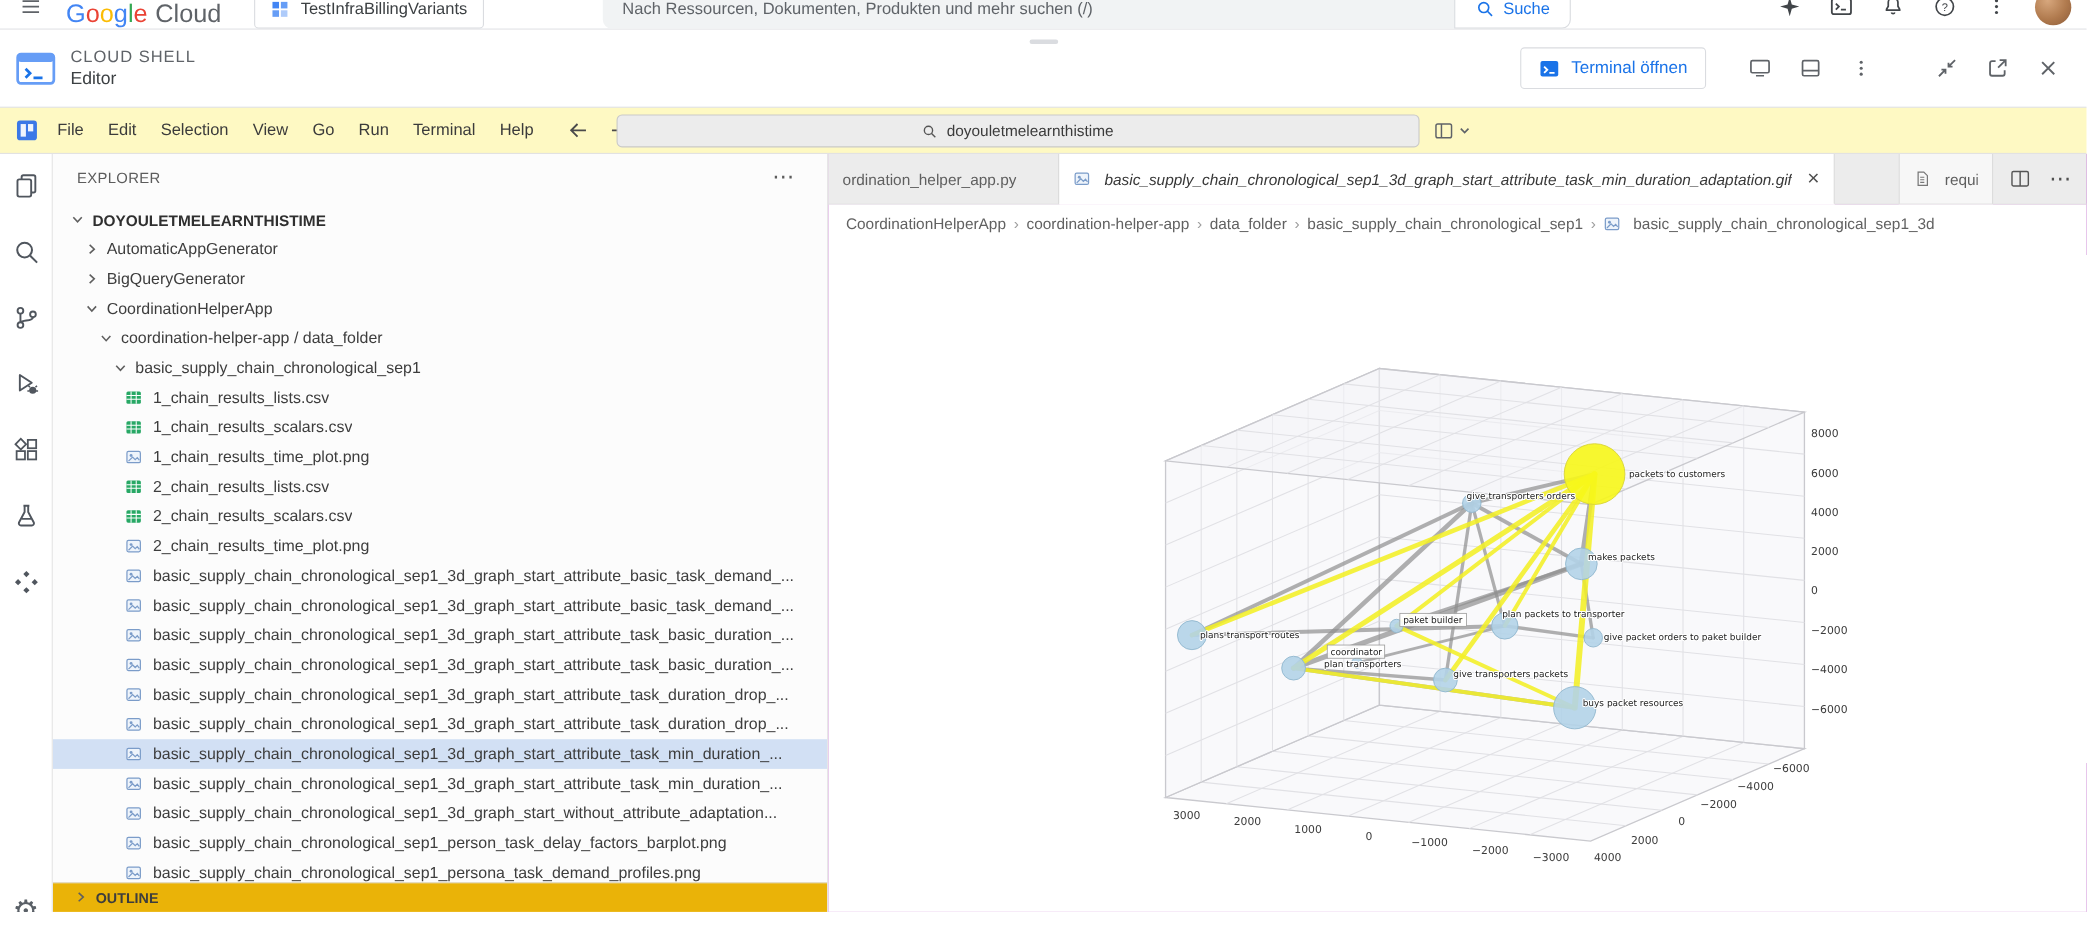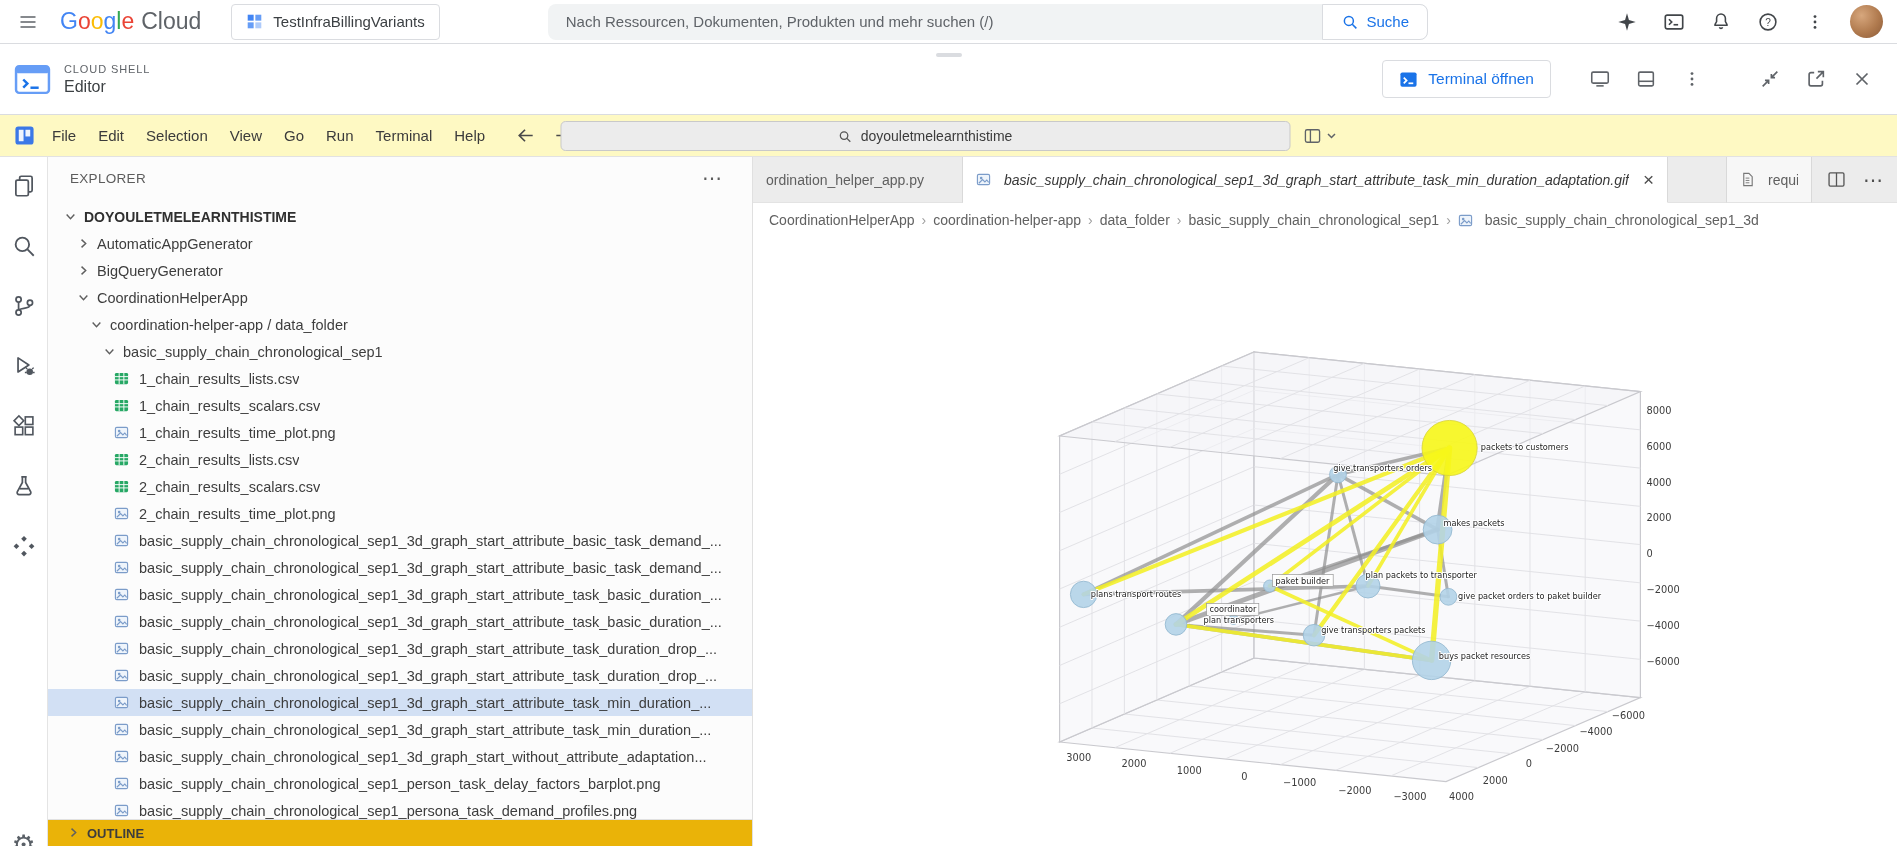--- a/index.html
+++ b/index.html
@@ -1,34 +1,34 @@
 <!DOCTYPE html>
 <html><head>
 <meta charset="utf-8">
 <style>
 *{margin:0;padding:0;box-sizing:border-box;}
 html,body{width:1897px;height:846px;overflow:hidden;background:#fff;font-family:"Liberation Sans",sans-serif;color:#202124;}
 .icon-btn{width:40px;height:40px;border-radius:50%;display:flex;align-items:center;justify-content:center;flex:0 0 auto;background:transparent;border:none;cursor:pointer;}
 
-.gcp-bar{height:44px;display:flex;align-items:center;padding:0 10px 0 8px;border-bottom:1px solid #dadce0;gap:4px;background:#fff;}
+.gcp-bar{height:27px;display:flex;align-items:flex-end;padding:0 10px 0 8px;border-bottom:1px solid #dadce0;gap:4px;background:#fff;}
 .gcp-logo{display:flex;align-items:baseline;gap:7px;margin:0 26px 0 8px;font-size:23px;}
 .gword span{font-weight:500;}
 .cloudword{color:#5f6368;}
 .project-btn{display:flex;align-items:center;gap:10px;height:36px;padding:0 14px;background:#fff;border:1px solid #dadce0;border-radius:4px;font-size:15px;font-weight:500;color:#3c4043;font-family:inherit;cursor:pointer;}
 .gcp-search{display:flex;align-items:stretch;height:36px;width:880px;margin-left:104px;background:#f1f3f4;border-radius:8px;}
 .gcp-search-input{flex:1;border:none;outline:none;background:transparent;padding:0 18px;font-size:15px;font-family:inherit;color:#202124;}
 .gcp-search-input::placeholder{color:#5f6368;}
 .suche-btn{width:106px;display:flex;align-items:center;justify-content:center;gap:8px;background:#fff;border:1px solid #dadce0;border-radius:0 8px 8px 0;color:#1a73e8;font-size:15px;font-weight:500;font-family:inherit;cursor:pointer;}
 .gcp-right{margin-left:auto;display:flex;align-items:center;gap:7px;padding-right:4px;}
 .avatar{width:33px;height:33px;border-radius:50%;background:radial-gradient(circle at 35% 32%,#d7a77d 0%,#b07a4e 55%,#8a5a38 100%);margin-left:8px;cursor:pointer;flex:0 0 auto;}
 
 .shell-header{height:71px;display:flex;align-items:center;padding:0 16px 0 14px;border-bottom:1px solid #dadce0;position:relative;background:#fff;}
 .drag-handle{position:absolute;top:9px;left:50%;transform:translateX(-50%);width:26px;height:4px;border-radius:2px;background:#dadce0;}
 .shell-title-block{margin-left:13px;}
-.shell-overline{font-size:11px;letter-spacing:.9px;color:#5f6368;}
+.shell-overline{font-size:15px;letter-spacing:.9px;color:#5f6368;}
 .shell-title{font-size:16px;color:#3c4043;margin-top:3px;}
 .terminal-btn{margin-left:auto;display:flex;align-items:center;gap:10px;height:38px;padding:0 16px;border:1px solid #dadce0;border-radius:4px;background:#fff;color:#1a73e8;font-size:15.5px;font-weight:500;font-family:inherit;cursor:pointer;}
 .hdr-icons{display:flex;align-items:center;gap:8px;margin-left:30px;}
 .hdr-icons .icon-btn{width:38px;height:38px;}
 .hdr-icons2{display:flex;align-items:center;gap:8px;margin-left:40px;}
 .hdr-icons2 .icon-btn{width:38px;height:38px;}
 
 .menu-bar{height:42px;background:#fef9c3;border-bottom:1px solid #e2e2e2;display:flex;align-items:center;padding:0 10px;position:relative;}
 .app-icon{margin:0 6px 0 4px;display:flex;}
 .menu-items{display:flex;align-items:center;}

